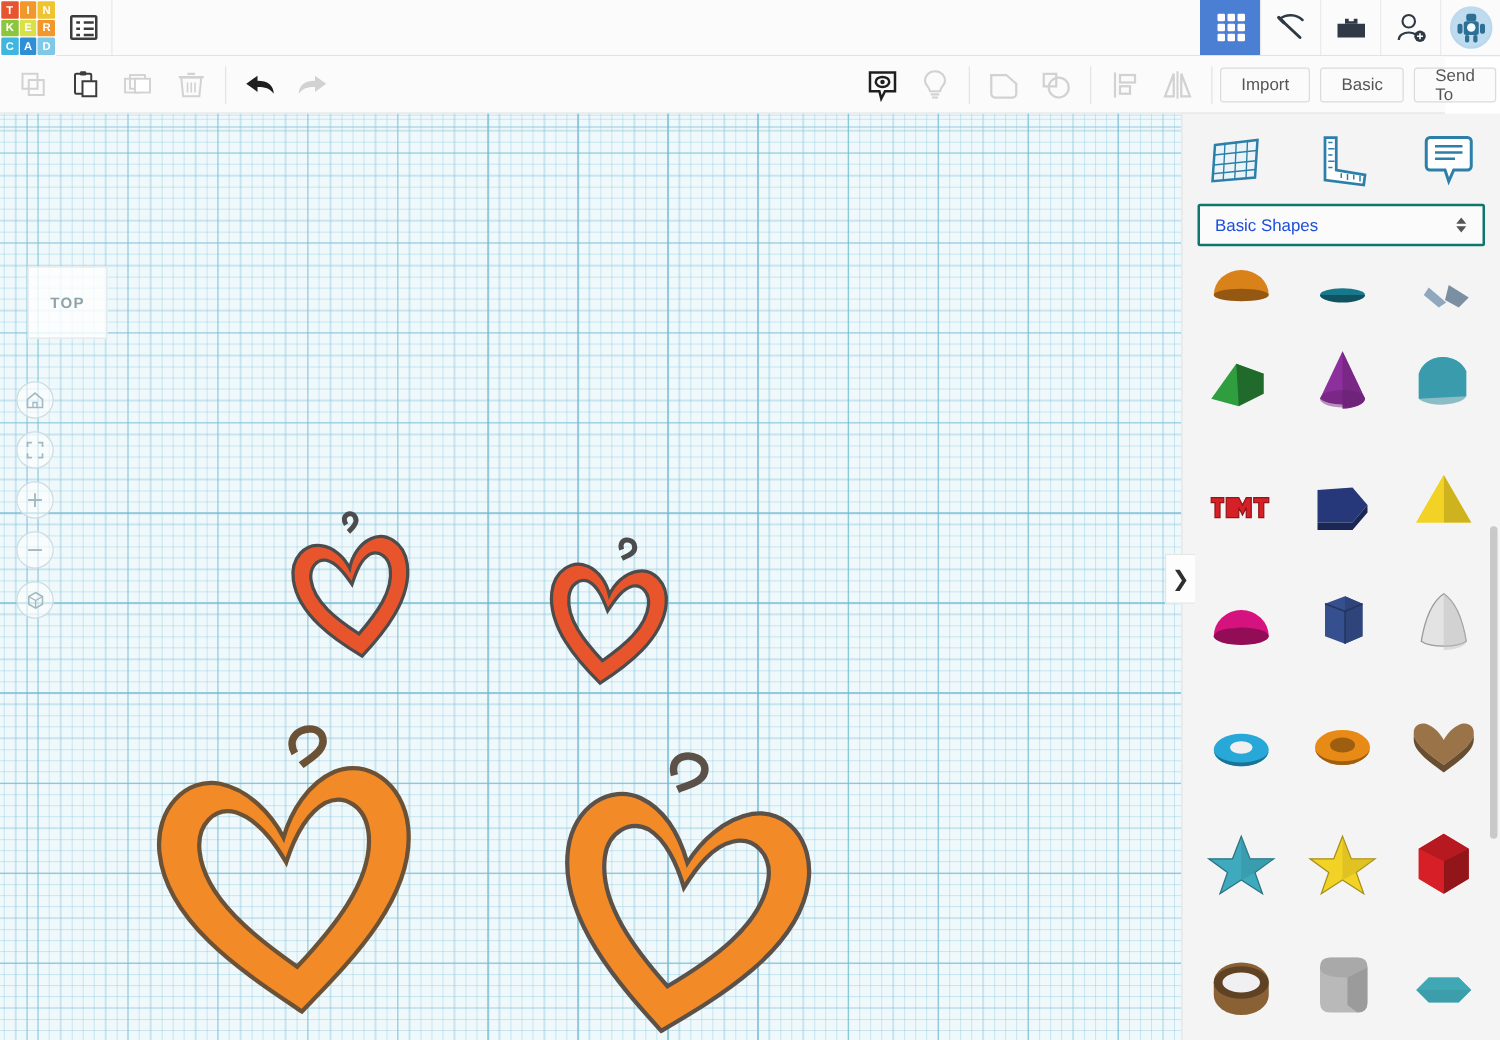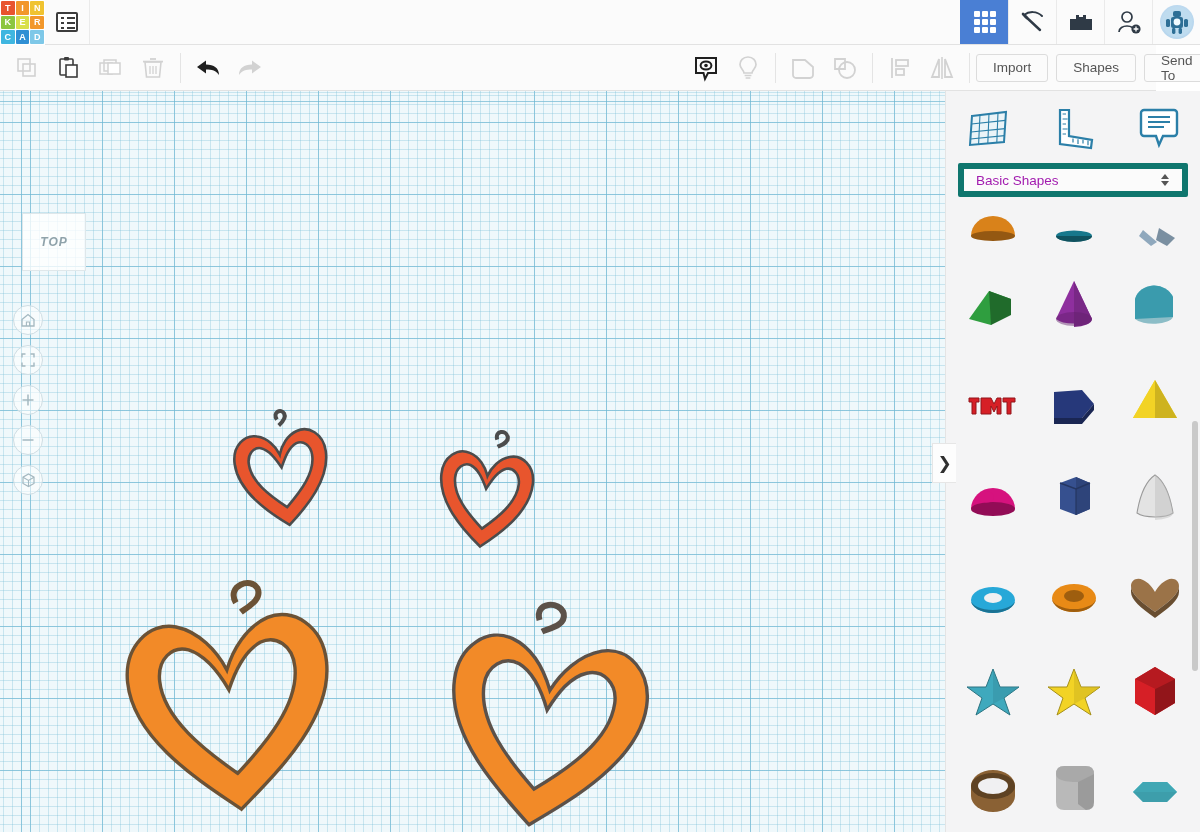--- a/index.html
+++ b/index.html
@@ -80,21 +80,20 @@
   .canvas {
     position: absolute; left: 0; top: 91px; width: 945px; height: 741px;
     background:
       repeating-linear-gradient(to right, rgba(120,190,215,.33) 0 1px, transparent 1px 9px),
       repeating-linear-gradient(to bottom, rgba(120,190,215,.33) 0 1px, transparent 1px 9px),
       repeating-linear-gradient(to right, rgba(95,175,205,.62) 0 1px, transparent 1px 72px),
       repeating-linear-gradient(to bottom, rgba(95,175,205,.62) 0 1px, transparent 1px 72px),
       #eff8fb;
     background-position: 3px 4px, 3px 4px, 30px 31px, 30px 31px, 0 0;
     overflow: hidden;
-    font-style: italic;
   }
   .viewcube {
     position: absolute; left: 22px; top: 122px; width: 64px; height: 58px;
     background: rgba(255,255,255,.78); border: 1px solid #dfe7ea;
     display: flex; align-items: center; justify-content: center;
     font-size: 12px; color: #8fa2aa; letter-spacing: 1px; font-weight: bold;
   }
   .navcol { position: absolute; left: 13px; top: 214px; display: flex; flex-direction: column; gap: 10px; }
   .navbtn {
     width: 30px; height: 30px; border-radius: 50%; border: 1px solid #cfdde3;
@@ -114,22 +113,22 @@
 
   
   .rpanel {
     position: absolute; left: 945px; top: 91px; width: 255px; height: 741px;
     background: #f4f4f5; border-left: 1px solid #e4e4e4;
   }
   .rtools { display: flex; height: 72px; }
   .rtool { flex: 1; display: flex; align-items: center; justify-content: center; cursor: pointer; }
   .rdrop-wrap { padding: 0 12px; }
   .rdrop {
-    height: 34px; border: 6px solid #0f766e; background: #fbfbfb; border-radius: 2px;
-    display: flex; align-items: center; padding: 0 12px; font-size: 13.5px; color: #a21caf;
+    height: 34px; border: 2px solid #0f766e; background: #fbfbfb; border-radius: 2px;
+    display: flex; align-items: center; padding: 0 12px; font-size: 13.5px; color: #1d4ed8;
     cursor: pointer;
   }
   .rdrop .caret { margin-left: auto; display: flex; flex-direction: column; gap: 3px; color: #555; }
   .shapes-scroll {
     position: absolute; left: 0; top: 121px; width: 255px; height: 620px; overflow: hidden;
   }
   .shapes-grid {
     display: grid; grid-template-columns: repeat(3, 1fr); align-content: start;
     padding: 0 6px;
   }
@@ -307,21 +306,21 @@
           <path d="M11 4 L4 22 H11 Z" fill="none" stroke="#d2d2d2" stroke-width="1.8"></path>
           <path d="M17 4 L24 22 H17 Z" fill="none" stroke="#d2d2d2" stroke-width="1.8"></path>
           <path d="M14 2 V24" stroke="#d2d2d2" stroke-width="1.6"></path>
         </svg>
       </div>
       <div class="t2sep"></div>
     </div>
 
     <div class="rightbtns">
       <div class="pill">Import</div>
-      <div class="pill">Shapes</div>
+      <div class="pill">Basic</div>
       <div class="pill">Send To</div>
     </div>
   </div>
 
   <div class="canvas">
 
     <div class="viewcube">
       <span>TOP</span>
     </div>
 

